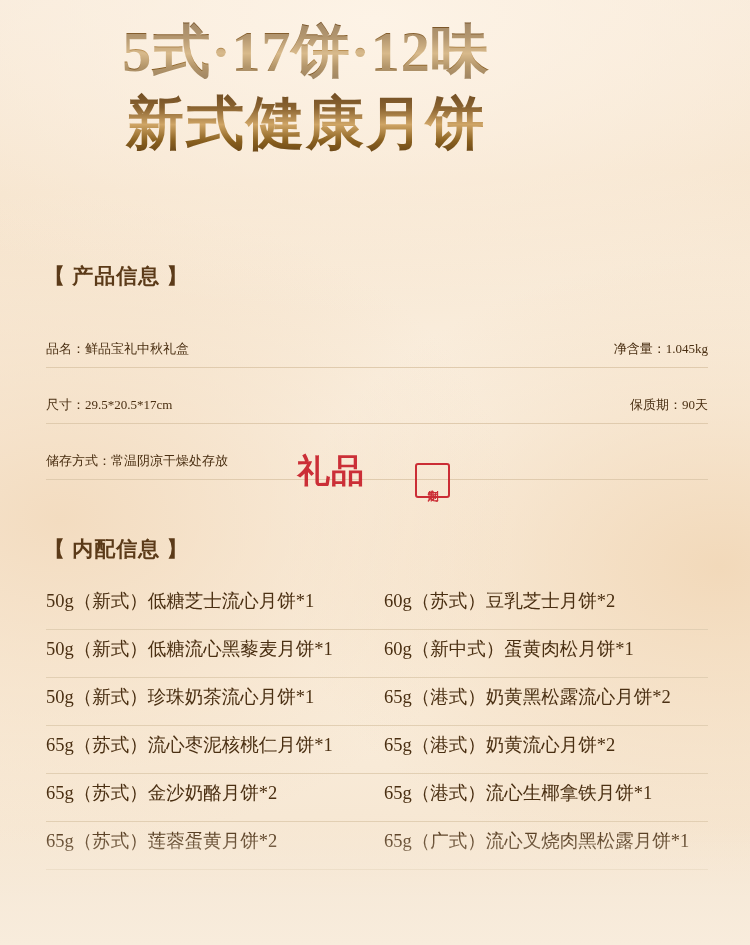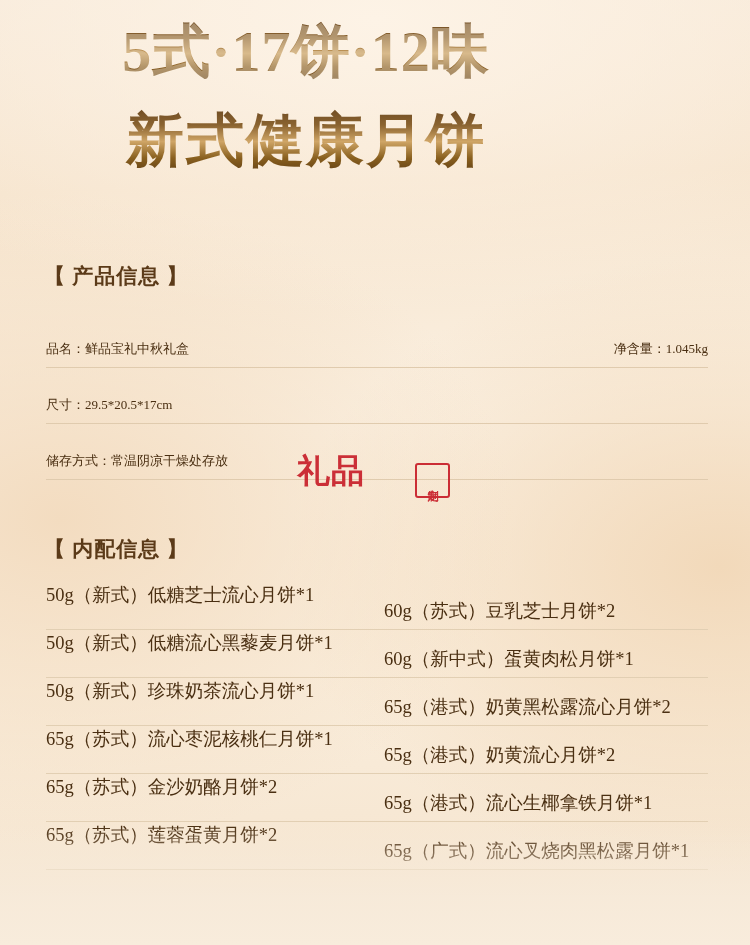--- a/index.html
+++ b/index.html
@@ -46,21 +46,21 @@
     font-weight: bold;
     letter-spacing: 1px;
     background: linear-gradient(to bottom, #6d4a22 0%, #8a6330 28%, #c49a5c 52%, #8a6128 72%, #5e3d18 100%);
     -webkit-background-clip: text;
     background-clip: text;
     color: transparent;
     -webkit-text-fill-color: transparent;
     text-shadow: 0 1px 0 rgba(255,245,230,0.35);
   }
   .title-line2 {
-    margin-top: 21px;
+    margin-top: 4px;
     font-size: 58px;
     line-height: 1.18;
     font-weight: bold;
     letter-spacing: 2px;
     background: linear-gradient(to bottom, #6d4a22 0%, #8a6330 26%, #cfa566 50%, #89601f 74%, #5b3a14 100%);
     -webkit-background-clip: text;
     background-clip: text;
     color: transparent;
     -webkit-text-fill-color: transparent;
   }
@@ -142,24 +142,24 @@
   
   .contents {
     position: absolute;
     left: 46px;
     top: 582px;
     width: 662px;
   }
   .content-row {
     display: flex;
     height: 48px;
-    align-items: flex-start;
+    align-items: flex-end;
     border-bottom: 1px solid #e2cfb3;
     box-sizing: border-box;
-    padding-bottom: 25px;
+    padding-bottom: 16px;
   }
   .content-cell {
     width: 50%;
     font-size: 18.5px;
     color: #4a2f12;
     white-space: nowrap;
   }
   .content-cell.right { padding-left: 14px; margin-top: 16px; }
 </style>
 </head>
@@ -174,20 +174,21 @@
 
   <div class="section-heading sec-product">【 产品信息 】</div>
 
   <div class="info-table">
     <div class="info-row">
       <span class="info-left">品名：鲜品宝礼中秋礼盒</span>
       <span class="info-right">净含量：1.045kg</span>
     </div>
     <div class="info-row">
       <span class="info-left">尺寸：29.5*20.5*17cm</span>
+      <span class="info-right">保质期：90天</span>
     </div>
     <div class="info-row">
       <span class="info-left">储存方式：常温阴凉干燥处存放</span>
       <span class="info-right"></span>
     </div>
   </div>
 
   <div class="stamp-wrap">
     <div class="stamp-text">礼品</div>
     <div class="stamp-seal">定制</div>

